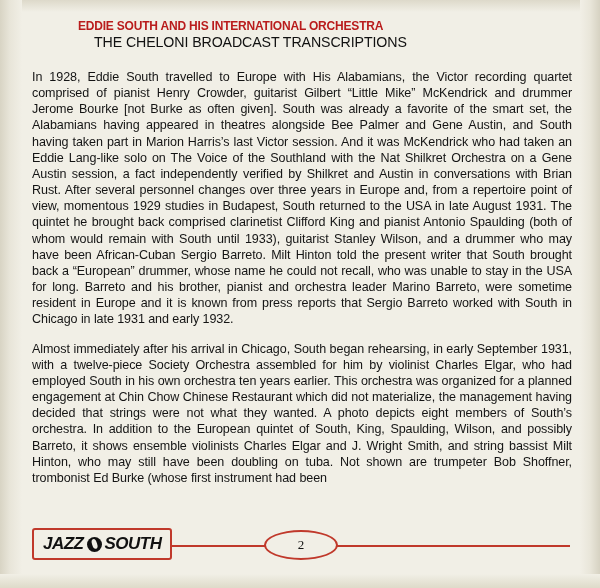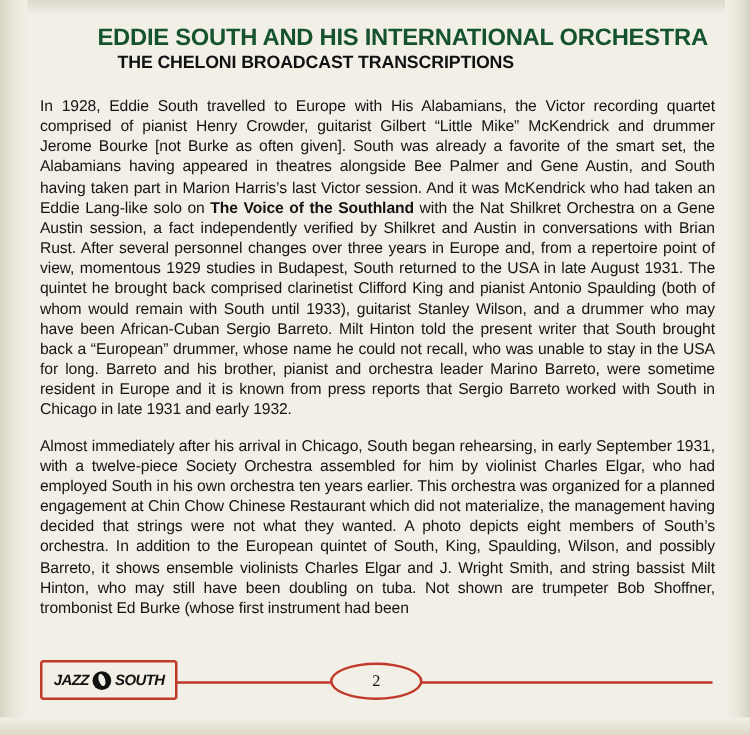--- a/index.html
+++ b/index.html
@@ -50,29 +50,29 @@
     left: 32px;
     top: 20px;
     width: 540px;
   }
 
   .title-block {
     padding-left: 46px;
     margin-bottom: 18px;
   }
   .title-line-1 {
-    font-size: 19px;
+    font-size: 12px;
     font-weight: bold;
     letter-spacing: -0.2px;
     line-height: 1.15;
-    color: #14532d;
+    color: #b91c1c;
   }
   .title-line-2 {
     font-size: 14.2px;
-    font-weight: bold;
+    font-weight: normal;
     letter-spacing: -0.1px;
     line-height: 1.2;
     padding-left: 16px;
     color: #111;
   }
 
   .section-heading {
     font-size: 14.5px;
     font-weight: bold;
     margin-top: 6px;
@@ -82,21 +82,21 @@
 
   .body-text {
     font-size: 12.55px;
     line-height: 1.29;
     text-align: justify;
     color: #141414;
     margin: 0 0 13px 0;
     letter-spacing: -0.08px;
   }
   .body-text b {
-    font-weight: bold;
+    font-weight: normal;
   }
 
   
   .footer {
     position: absolute;
     left: 32px;
     bottom: 26px;
     width: 538px;
     height: 34px;
   }
@@ -115,21 +115,21 @@
     height: 32px;
     padding: 0 8px 0 9px;
     border: 2px solid #c0392b;
     border-radius: 3px;
     background: #f1efe6;
     display: flex;
     align-items: center;
     box-sizing: border-box;
   }
   .logo-text {
-    font-size: 12px;
+    font-size: 17px;
     font-weight: bold;
     font-style: italic;
     letter-spacing: -0.5px;
     color: #111;
   }
   .logo-ellipse {
     display: inline-block;
     width: 15px;
     height: 15px;
     border-radius: 50%;

